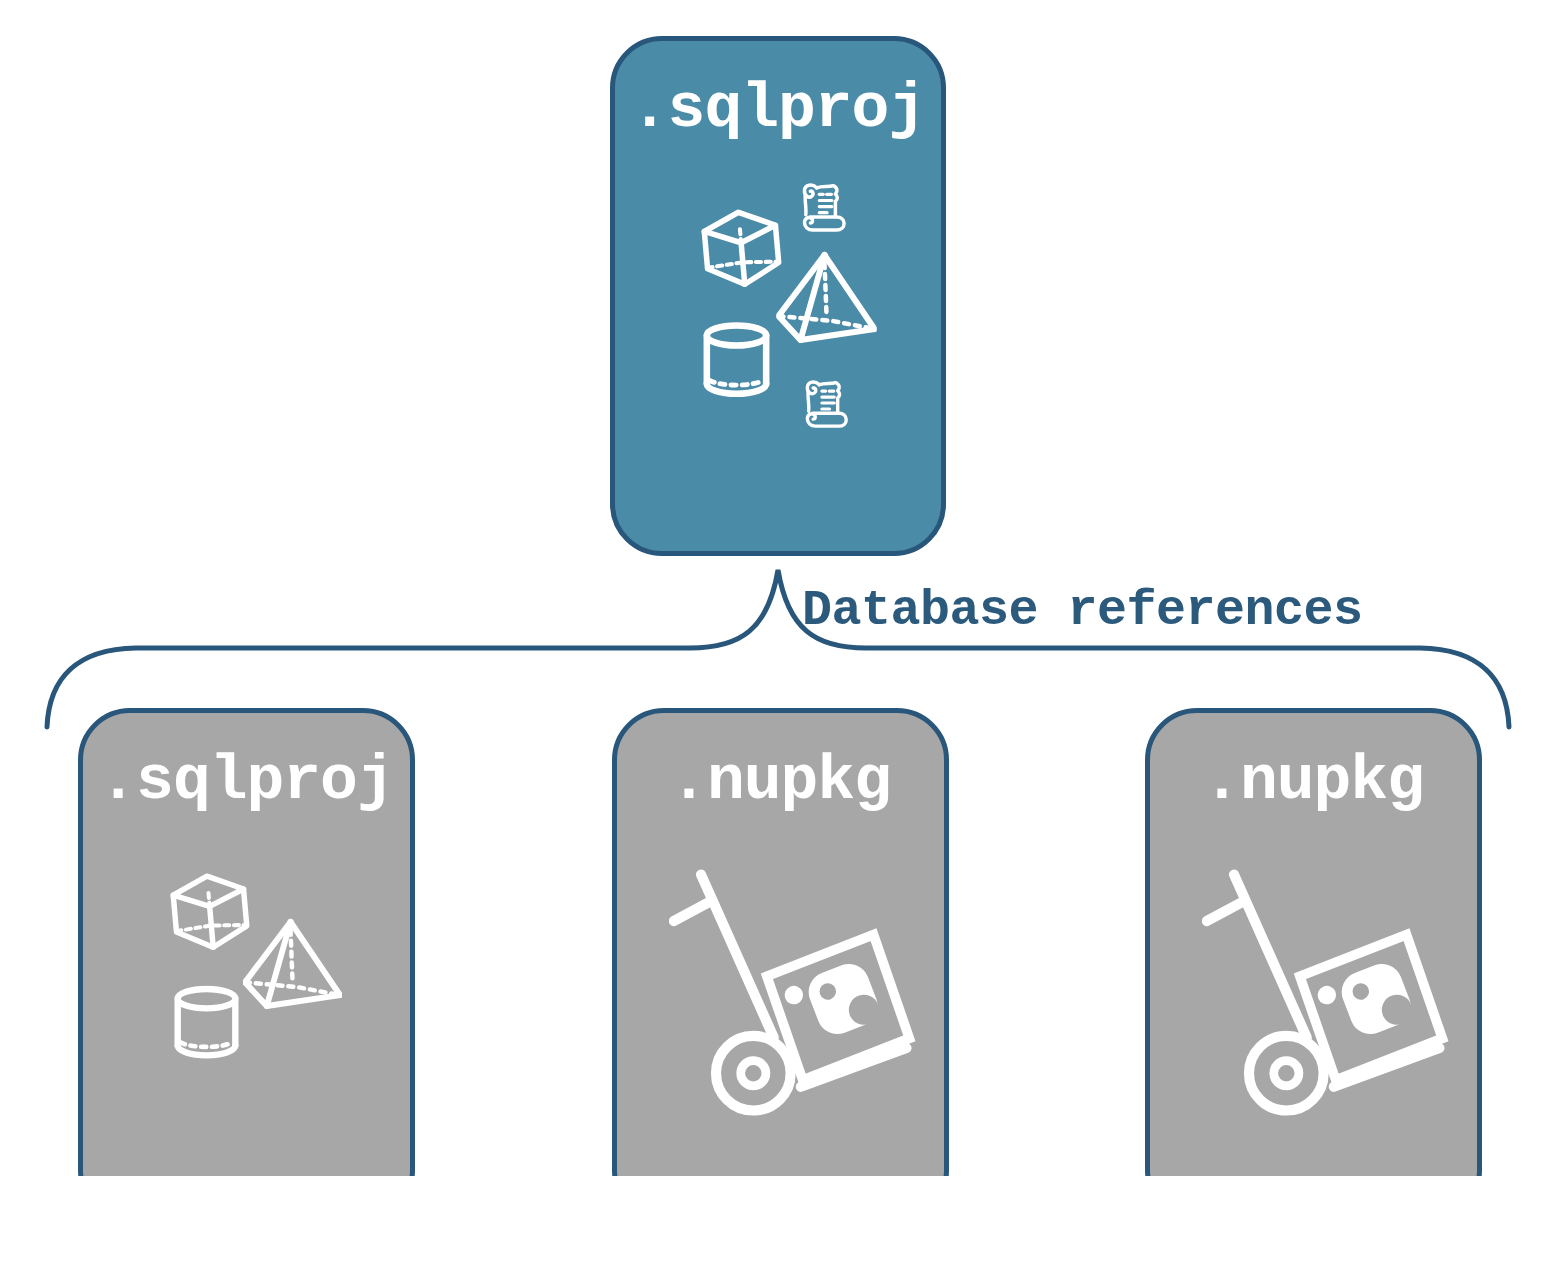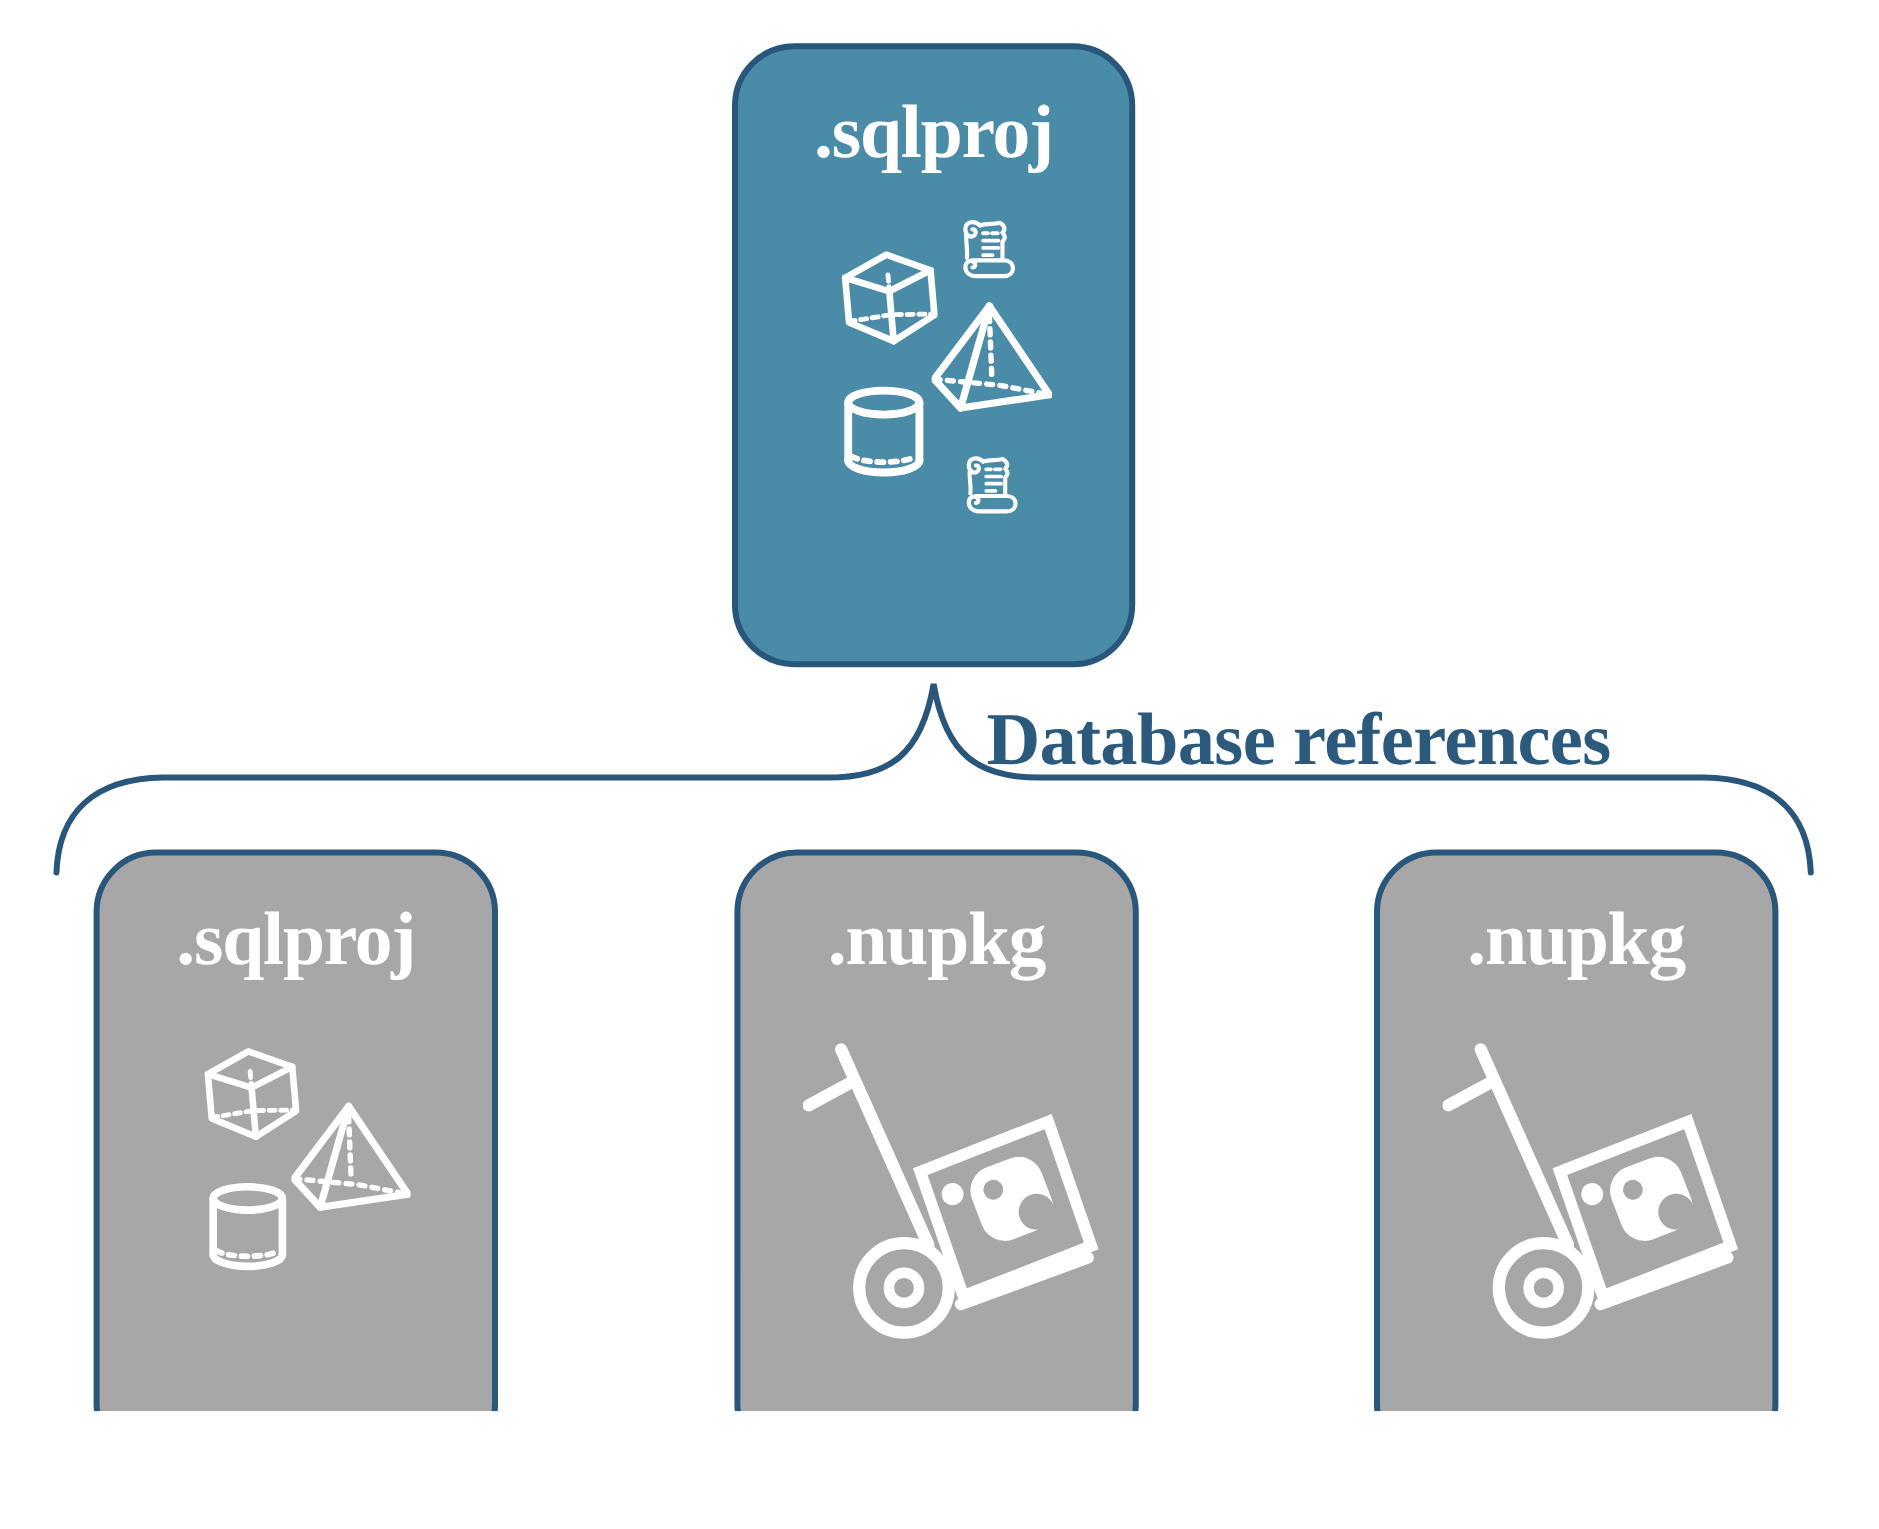--- a/index.html
+++ b/index.html
@@ -1,19 +1,19 @@
 <!DOCTYPE html>
 <html style="--root-fill: #4a8ba8; --child-fill: #a7a7a7; --outline: #29567b; --connector-text: #2b5a7d; --icon: #ffffff; --background: #ffffff;"><head>
 <meta charset="utf-8">
 <style>
   html,body{margin:0;padding:0;background:var(--background,#fff);}
   .stage{
     position:relative;width:1566px;height:1176px;overflow:hidden;
     background:var(--background,#fff);
-    font-family:Liberation Serif, serif;
+    font-family:Liberation Mono, monospace;
   }
   .node{
     position:absolute;box-sizing:border-box;
     border:5px solid var(--outline,#29567b);
     border-radius:52px;
   }
   .node.root{left:610px;top:36px;width:336px;height:520px;background:var(--root-fill,#4a8ba8);}
   .node.child{top:708px;width:337px;height:514px;background:var(--child-fill,#a7a7a7);}
   .c1{left:78px;} .c2{left:612px;} .c3{left:1145px;}
   .node-title{
@@ -30,22 +30,22 @@
   .r-scroll2{left:186px;top:336px;width:52px;height:53px;}
   
   .s-cube{left:85px;top:156px;width:84px;height:83px;transform:rotate(-5deg);}
   .s-pyr {left:159px;top:205px;width:101px;height:92px;}
   .s-cyl {left:90px; top:271px;width:67px;height:79px;}
   
   .n-dolly{left:52px;top:150px;width:252px;height:308px;}
   .brace{position:absolute;left:0;top:0;width:1566px;height:1274px;pointer-events:none;}
   .brace path{fill:none;stroke:var(--outline,#29567b);stroke-width:5;stroke-linecap:round;}
   .conn-label{
-    position:absolute;left:822px;top:586px;
-    font-size:62px;font-weight:700;letter-spacing:-0.5px;line-height:1;
+    position:absolute;left:802px;top:586px;
+    font-size:50px;font-weight:700;letter-spacing:-0.5px;line-height:1;
     color:var(--connector-text,#2b5a7d);white-space:nowrap;
   }
   .defs{position:absolute;width:0;height:0;overflow:hidden;}
 </style>
 </head>
 <body>
 
 <svg class="defs" aria-hidden="true">
   <defs>
     <symbol id="i-cube" viewBox="0 0 100 98">

